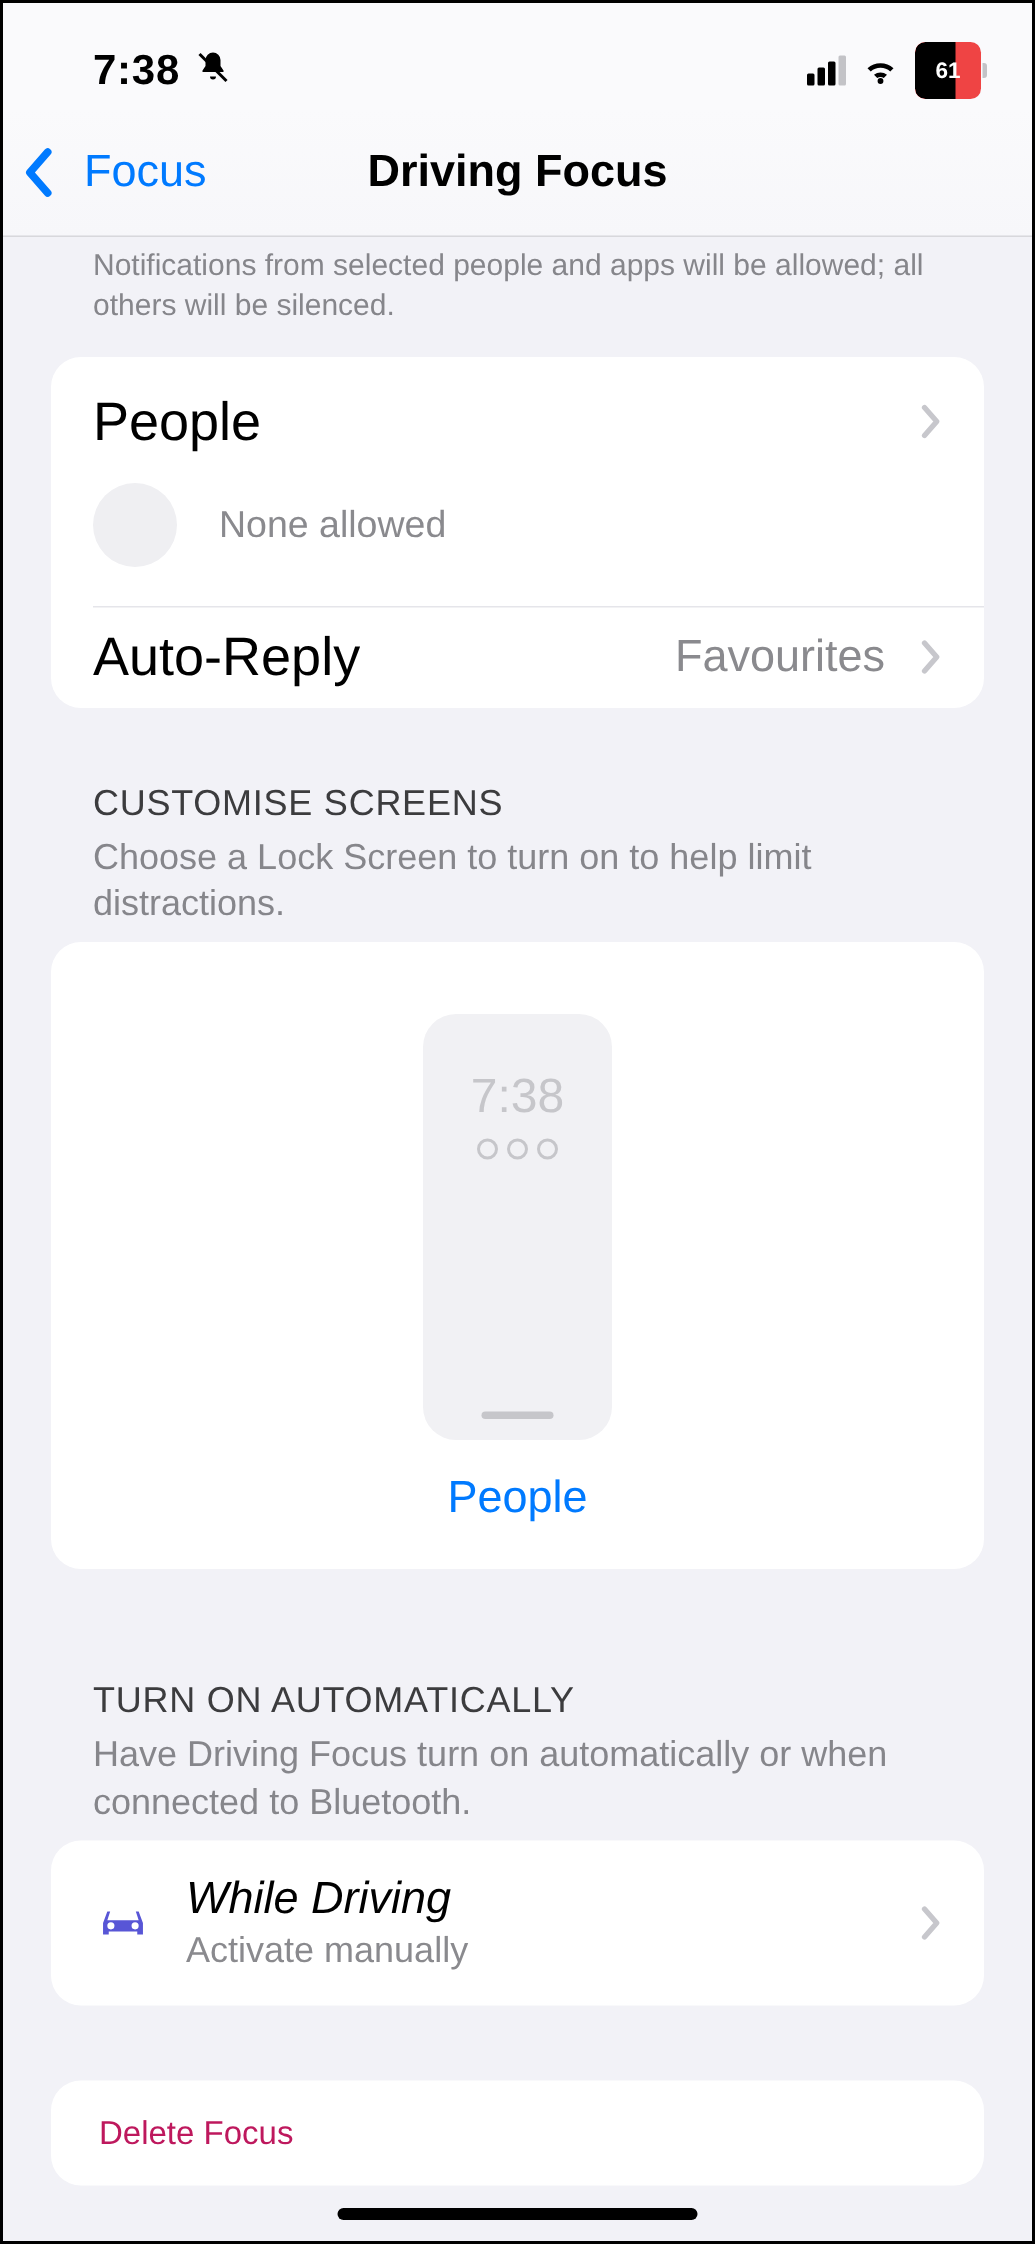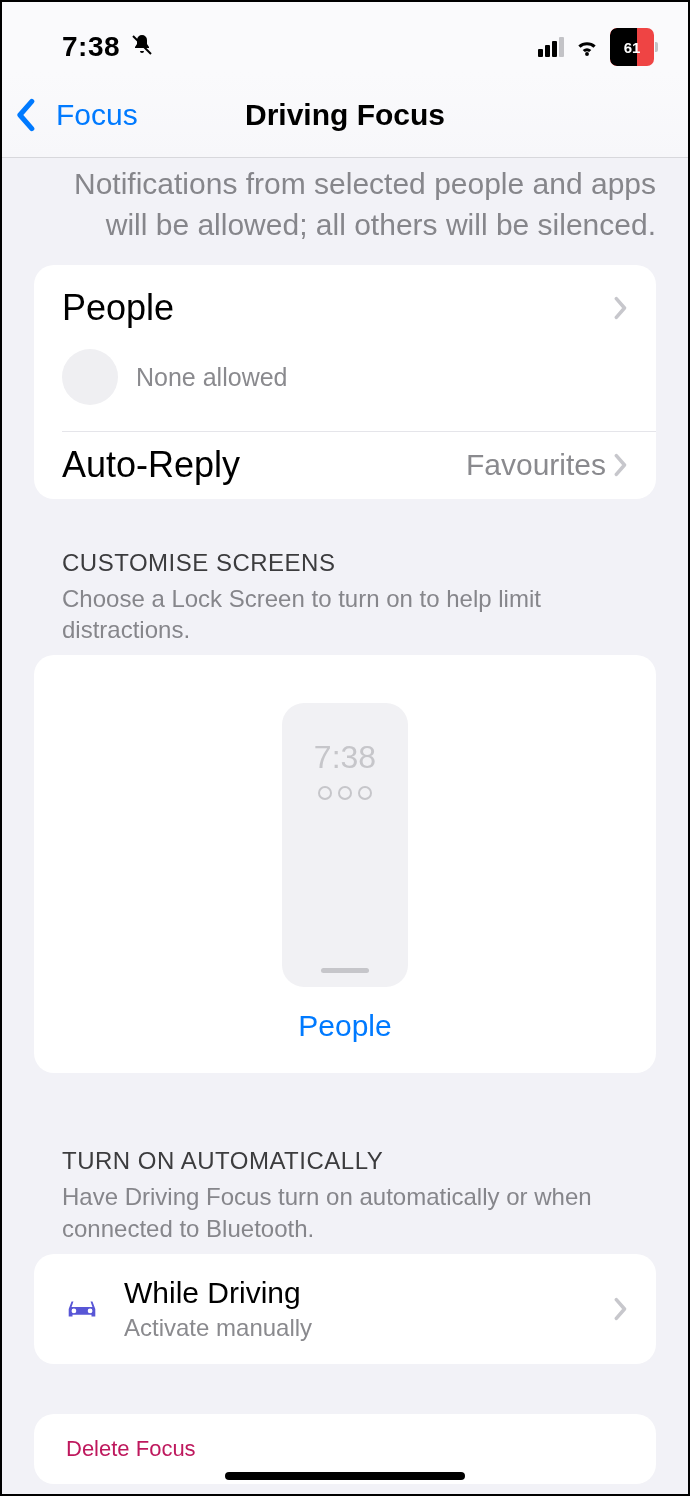--- a/index.html
+++ b/index.html
@@ -85,26 +85,26 @@
     display:flex; align-items:center;
     min-height:68px;
     padding:0 28px;
     position:relative;
   }
   .row + .row::before {
     content:""; position:absolute; left:28px; right:0; top:0;
     height:1px; background:#e5e5ea;
   }
   .row-label { font-size:36px; flex:1; }
-  .row-value { font-size:30px; color:#8a8a8e; margin-right:8px; }
+  .row-value { font-size:30px; color:#8a8a8e; margin-right:24px; }
   .chevron svg { width:14px; height:24px; }
   .chevron { color:#c7c7cc; display:flex; }
   .people-row { flex-direction:column; align-items:stretch; padding:22px 28px 26px 28px; }
   .people-top { display:flex; align-items:center; }
-  .people-sub { display:flex; align-items:center; gap:18px; margin-top:20px; }
+  .people-sub { display:flex; align-items:center; gap:28px; margin-top:20px; }
   .avatar-placeholder {
     width:56px; height:56px; border-radius:50%; background:#efeff2;
   }
   .people-none { font-size:25px; color:#8a8a8e; }
   .screens-card {
     padding:48px 20px 30px 20px;
     display:flex; flex-direction:column; align-items:center;
   }
   .screen-preview {
     width:126px; height:284px; background:#f1f1f4; border-radius:22px;
@@ -120,33 +120,33 @@
     position:absolute; bottom:14px; width:48px; height:5px;
     background:#c6c6ca; border-radius:3px;
   }
   .choose-link { margin-top:22px; font-size:30px; color:#007aff; }
   .auto-row {
     display:flex; align-items:center; gap:22px;
     padding:22px 28px;
   }
   .car-icon { color:#5856d6; width:40px; display:flex; justify-content:center; }
   .car-icon svg { width:38px; height:26px; }
-  .auto-text .t1 { font-size:30px; }
+  .auto-text .t1 { font-size:30px;font-style:italic; }
   .auto-text .t2 { font-size:24px; color:#8a8a8e; margin-top:4px; }
   .auto-text { flex:1; }
   .delete-row { padding:22px 32px; font-size:22px; color:#be185d; }
   .spacer { height:50px; }
   .spacer-sm { height:24px; }
   .home-indicator {
     position:absolute; left:50%; transform:translateX(-50%);
     bottom:14px; width:240px; height:8px; background:#000; border-radius:5px;
   }
   .top-description-cutoff {
     padding:6px 32px 20px 60px;
-    font-size:30px; color:#86868b; line-height:1.35;text-align:right;
+    font-size:20px; color:#86868b; line-height:1.35;
   }
 </style>
 </head>
 <body>
 
 <div class="status-bar">
   <div class="status-left">
     <span class="status-time">7:38</span>
     <span>
       <svg viewBox="0 0 24 24" width="24" height="24" fill="#000">

